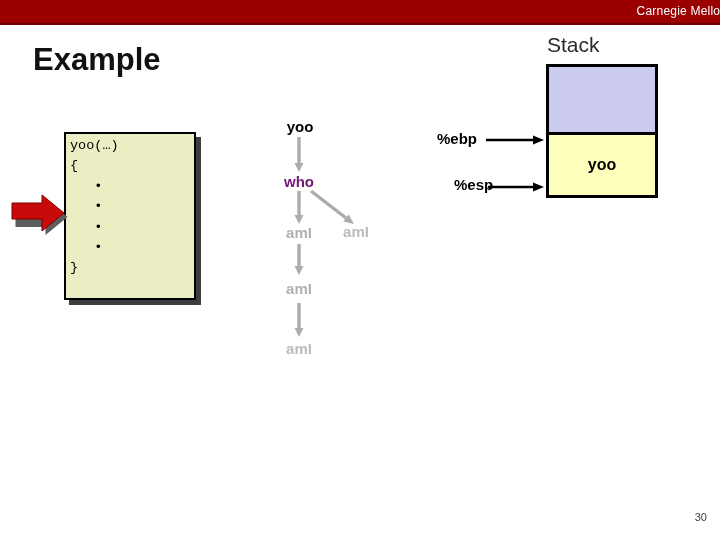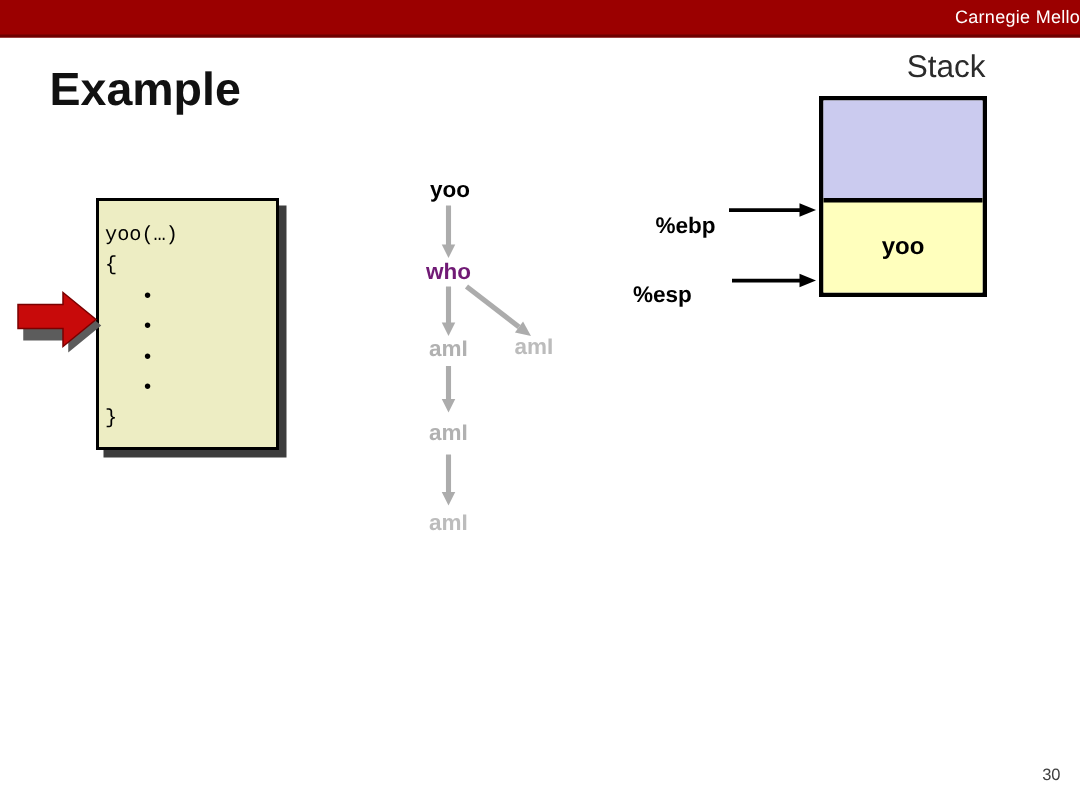--- a/index.html
+++ b/index.html
@@ -33,25 +33,25 @@
 
   
   .page-number {
     position: absolute; right: 13px; top: 511px;
     font-size: 11px; color: #3f3f3f;
   }
 
   
   .code-box {
     position: absolute; left: 64px; top: 132px;
-    width: 122px; height: 168px;
+    width: 132px; height: 168px;
     background: #EDEDC3;
     border: 2px solid #000000;
     box-shadow: 5px 5px 0 #3d3d3d;
-    padding: 14px 0 0 4px;
+    padding: 2px 0 0 4px;
   }
   .code-line {
     display: block;
     font-family: "Liberation Mono", monospace;
     font-size: 13.5px; line-height: 20.4px;
     color: #000000;
     white-space: pre;
   }
 
   
@@ -64,29 +64,29 @@
   .lbl-yoo   { left: 280px; top: 118px; color: #000000; }
   .lbl-who   { left: 279px; top: 173px; color: #701a75; }
   .lbl-amI1  { left: 279px; top: 224px; color: #b1b1b1; }
   .lbl-amIr  { left: 336px; top: 223px; color: #bcbcbc; }
   .lbl-amI2  { left: 279px; top: 280px; color: #b1b1b1; }
   .lbl-amI3  { left: 279px; top: 340px; color: #bcbcbc; }
 
   
   .reg-label {
     position: absolute;
-    font-size: 15px; font-weight: bold; color: #000000; margin-top: 12px;
+    font-size: 15px; font-weight: bold; color: #000000;
   }
   .lbl-ebp { left: 437px; top: 130px; }
-  .lbl-esp { left: 422px; top: 176px; }
+  .lbl-esp { left: 454px; top: 176px; }
 
   
   .stack-title {
     position: absolute; left: 547px; top: 33px;
-    width: 110px; text-align: right;
+    width: 110px; text-align: left;
     font-size: 21px; color: #2b2b2b;
   }
   .stack-box {
     position: absolute; left: 546px; top: 64px;
     width: 112px; height: 134px;
     border: 3px solid #000000;
     display: flex; flex-direction: column;
     background: #ffffff;
   }
   .stack-upper {

